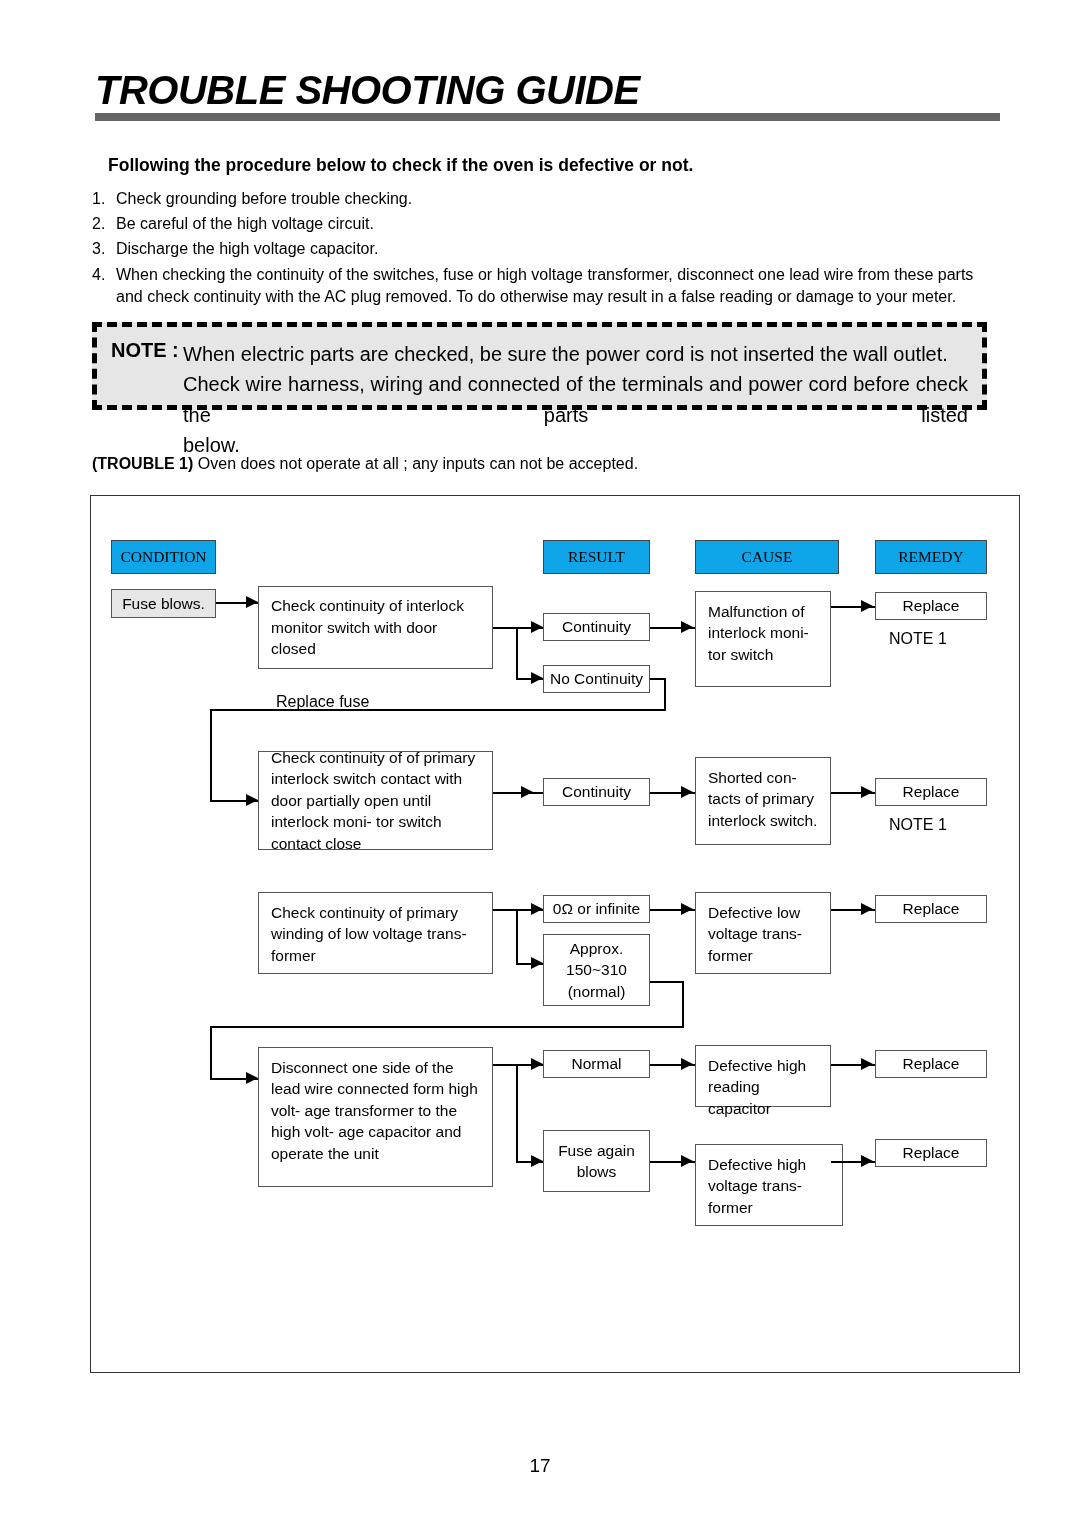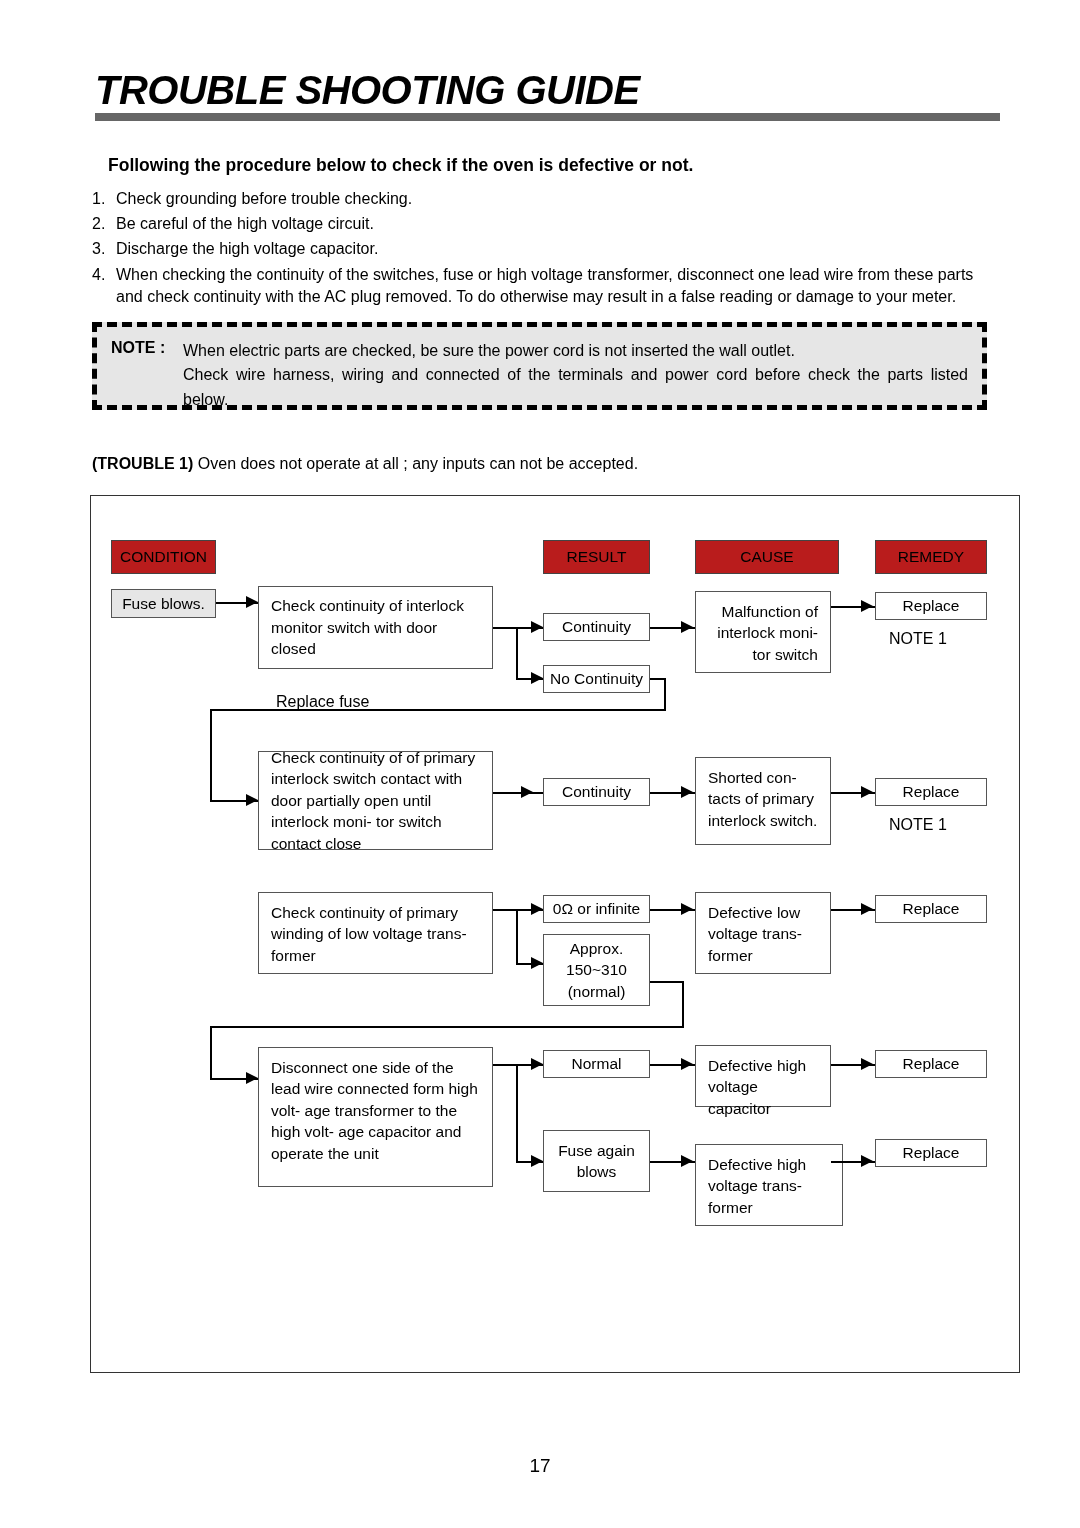--- a/index.html
+++ b/index.html
@@ -29,21 +29,21 @@
   .steps { position:absolute; left:92px; top:188px; width:910px; font-size:16px; }
   .step { position:relative; padding-left:24px; margin-bottom:2.5px; line-height:1.42; }
   .step .num { position:absolute; left:0; top:0; }
 
   
   .note {
     position:absolute; left:92px; top:322px; width:895px; height:88px;
     background:#e6e6e6; border:5px dashed #000;
     box-sizing:border-box;
   }
-  .note-inner { position:relative; padding:12px 14px 0 14px; font-size:16px; }
+  .note-inner { position:relative; padding:12px 14px 0 14px; font-size:20px; }
   .note-label { position:absolute; left:14px; top:12px; font-weight:bold; }
   .note-lines { margin-left:72px; line-height:1.52; }
   .note-l2 { text-align:justify; text-align-last:justify; }
 
   
   .trouble {
     position:absolute; left:92px; top:455px; font-size:16px; white-space:nowrap;
   }
   .trouble b { font-weight:bold; }
 
@@ -54,21 +54,21 @@
   }
   .fc { position:absolute; inset:0; }
 
   
   .bx {
     position:absolute; box-sizing:border-box;
     border:1.3px solid #555; background:#fff;
     font-size:15.5px; line-height:1.38;
     display:flex; align-items:center;
   }
-  .bx.hdr { background:#b91c1c; justify-content:center; border-color:#444; }
+  .bx.hdr { background:#0ea5e9; justify-content:center; border-color:#444;font-family:Liberation Serif, serif; }
   .bx.gray { background:#e6e6e6; }
   .bx.ctr { justify-content:center; text-align:center; }
   .bx.pad { padding:0 12px; }
   .bx.top { align-items:flex-start; padding-top:9px; }
 
   .plain {
     position:absolute; font-size:16px; line-height:1.38;
   }
 
   
@@ -152,21 +152,21 @@
     <div class="ah" style="left:440px; top:125px;"></div>
     <div class="h" style="left:425px; top:182px; width:27px;"></div>
     <div class="ah" style="left:440px; top:176px;"></div>
 
     <div class="bx ctr" style="left:452px; top:117px; width:107px; height:28px;">Continuity</div>
     <div class="bx ctr" style="left:452px; top:169px; width:107px; height:28px;">No Continuity</div>
 
     <div class="h" style="left:559px; top:131px; width:45px;"></div>
     <div class="ah" style="left:590px; top:125px;"></div>
 
-    <div class="bx pad top" style="left:604px; top:95px; width:136px; height:82px;text-align:right;">Malfunction of interlock moni- tor switch</div>
+    <div class="bx pad top" style="left:604px; top:95px; width:136px; height:96px;">Malfunction of interlock moni- tor switch</div>
 
     <div class="h" style="left:740px; top:110px; width:44px;"></div>
     <div class="ah" style="left:770px; top:104px;"></div>
 
     <div class="bx ctr" style="left:784px; top:96px; width:112px; height:28px;">Replace</div>
     <div class="plain" style="left:798px; top:132px;">NOTE 1</div>
 
     <div class="h" style="left:559px; top:182px; width:16px;"></div>
     <div class="v" style="left:573px; top:182px; height:32px;"></div>
     <div class="h" style="left:119px; top:213px; width:456px;"></div>
@@ -230,21 +230,21 @@
     <div class="ah" style="left:440px; top:562px;"></div>
     <div class="h" style="left:425px; top:665px; width:27px;"></div>
     <div class="ah" style="left:440px; top:659px;"></div>
 
     <div class="bx ctr" style="left:452px; top:554px; width:107px; height:28px;">Normal</div>
     <div class="bx ctr" style="left:452px; top:634px; width:107px; height:62px; white-space:pre-line;">Fuse again blows</div>
 
     <div class="h" style="left:559px; top:568px; width:45px;"></div>
     <div class="ah" style="left:590px; top:562px;"></div>
 
-    <div class="bx pad top" style="left:604px; top:549px; width:136px; height:62px;">Defective high voltage capacitor</div>
+    <div class="bx pad top" style="left:604px; top:549px; width:136px; height:62px;">Defective high reading capacitor</div>
 
     <div class="h" style="left:740px; top:568px; width:44px;"></div>
     <div class="ah" style="left:770px; top:562px;"></div>
 
     <div class="bx ctr" style="left:784px; top:554px; width:112px; height:28px;">Replace</div>
 
     <div class="h" style="left:559px; top:665px; width:45px;"></div>
     <div class="ah" style="left:590px; top:659px;"></div>
 
     <div class="bx pad top" style="left:604px; top:648px; width:148px; height:82px;">Defective high voltage trans- former</div>

